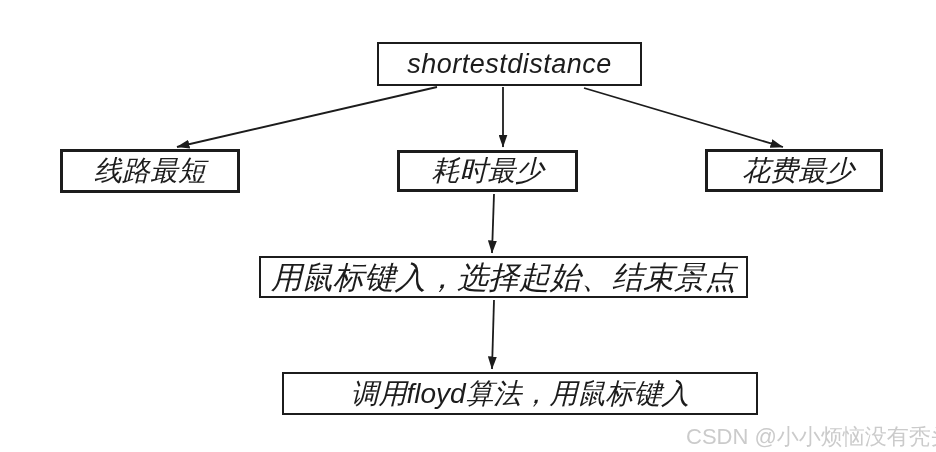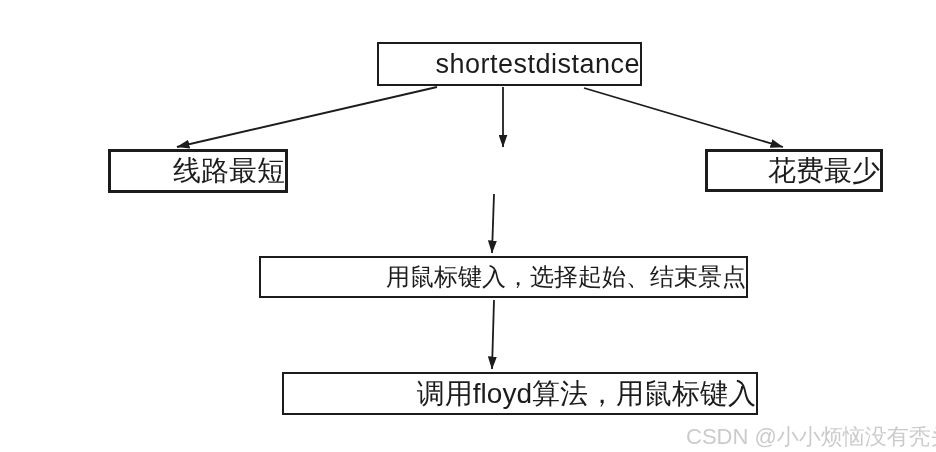--- a/index.html
+++ b/index.html
@@ -28,29 +28,30 @@
     pointer-events: none;
   }
   .node {
     position: absolute;
     box-sizing: border-box;
     background: #ffffff;
     border: 2px solid #1c1c1c;
     color: #1c1c1c;
     display: flex;
     align-items: center;
-    justify-content: flex-end;
+    justify-content: center;
     white-space: nowrap;
     line-height: 1;
+    font-style: italic;
   }
   .node-root   { left: 377px; top: 42px;  width: 265px; height: 44px; font-size: 27px; letter-spacing: 0.5px; }
-  .node-route  { left: 60px;  top: 149px; width: 180px; height: 44px; font-size: 28px; border-width: 3px; margin-left: 48px; }
+  .node-route  { left: 60px;  top: 149px; width: 180px; height: 44px; font-size: 28px; border-width: 3px; }
   .node-time   { left: 397px; top: 150px; width: 181px; height: 42px; font-size: 28px; border-width: 3px; }
   .node-cost   { left: 705px; top: 149px; width: 178px; height: 43px; font-size: 28px; border-width: 3px; padding-left: 8px; }
-  .node-select { left: 259px; top: 256px; width: 489px; height: 42px; font-size: 24px; }
+  .node-select { left: 259px; top: 256px; width: 489px; height: 42px; font-size: 31px; }
   .node-floyd  { left: 282px; top: 372px; width: 476px; height: 43px; font-size: 28px; }
   .watermark {
     position: absolute;
     left: 686px;
     top: 422px;
     font-size: 22px;
     color: #cbcbcb;
     text-shadow: 1px 1px 0 #ffffff;
     white-space: nowrap;
   }
@@ -74,20 +75,23 @@
   </svg>
 
   <div class="node node-root">
     <span>shortestdistance</span>
   </div>
 
   <div class="node node-route">
     <span>线路最短</span>
   </div>
 
+  <div class="node node-time">
+    <span>耗时最少</span>
+  </div>
 
   <div class="node node-cost">
     <span>花费最少</span>
   </div>
 
   <div class="node node-select">
     <span>用鼠标键入，选择起始、结束景点</span>
   </div>
 
   <div class="node node-floyd">

